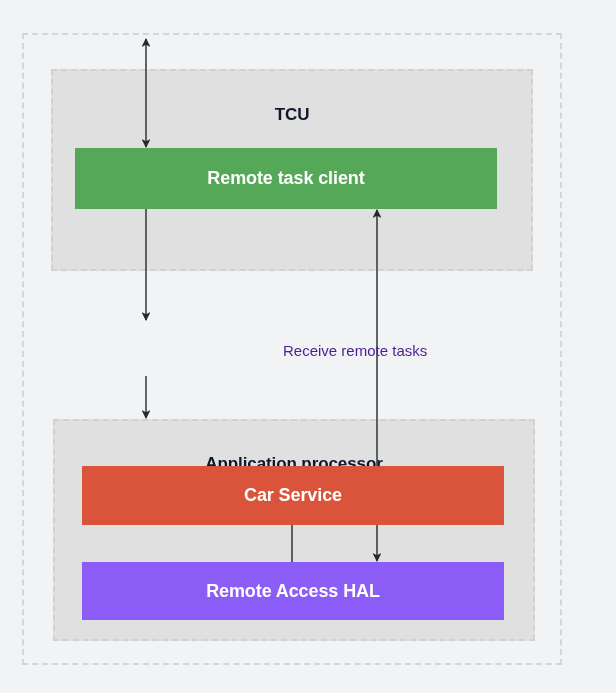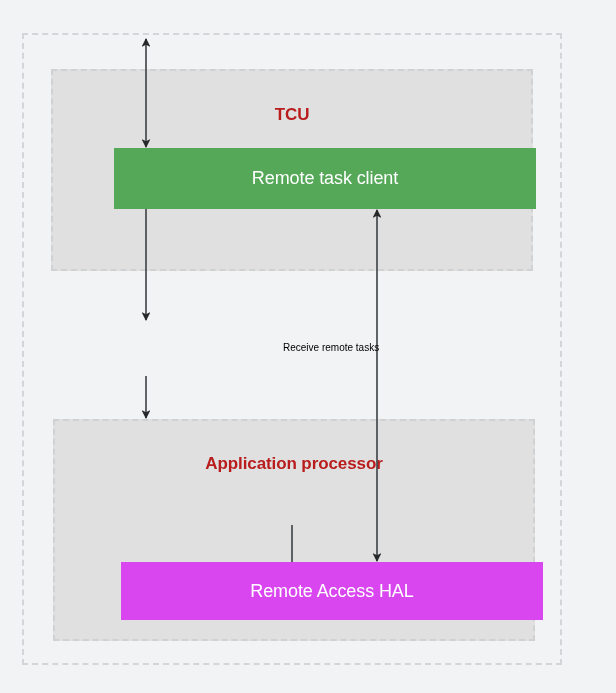--- a/index.html
+++ b/index.html
@@ -52,38 +52,37 @@
     height: 222px;
   }
 
   .group-title {
     position: absolute;
     left: 0;
     right: 0;
     text-align: center;
     font-size: 17px;
     font-weight: bold;
-    color: #b91c1c;
+    color: #0f172a;
     letter-spacing: -0.1px;
     line-height: 1;
   }
   .group-tcu .group-title { top: 35px; }
   .group-ap  .group-title { top: 34px; }
 
   
   .block {
     position: absolute;
     box-sizing: border-box;
     display: flex;
     align-items: center;
     justify-content: center;
     color: #FFFFFF;
-    font-weight: normal;
+    font-weight: bold;
     letter-spacing: -0.1px;
-    margin-left: 39px;
   }
   .block-remote-task-client {
     left: 75px;
     top: 148px;
     width: 422px;
     height: 61px;
     background: #54A857;
     font-size: 18px;
   }
   .block-vp {
@@ -100,29 +99,29 @@
     width: 422px;
     height: 59px;
     background: #D9543A;
     font-size: 18px;
   }
   .block-remote-access-hal {
     left: 82px;
     top: 562px;
     width: 422px;
     height: 58px;
-    background: #d946ef;
+    background: #8b5cf6;
     font-size: 18px;
   }
 
   
   .edge-label {
     position: absolute;
-    font-size: 10px;
-    color: #000000;
+    font-size: 15px;
+    color: #4c1d95;
     white-space: nowrap;
     line-height: 1;
   }
   .label-receive-remote-tasks {
     left: 283px;
     top: 343px;
   }
 
   
   .connector-layer {
@@ -166,18 +165,19 @@
     <line x1="146" y1="376" x2="146" y2="418" stroke="#3C4043" stroke-width="1.6" marker-end="url(#arrow-end)"></line>
 
     <line x1="377" y1="210" x2="377" y2="561" stroke="#3C4043" stroke-width="1.6" marker-start="url(#arrow-start)" marker-end="url(#arrow-end)"></line>
 
     <line x1="292" y1="525" x2="292" y2="562" stroke="#3C4043" stroke-width="1.6"></line>
   </svg>
 
   <div class="block block-remote-task-client">Remote task client</div>
 
 
+  <div class="block block-car-service">Car Service</div>
 
   <div class="block block-remote-access-hal">Remote Access HAL</div>
 
   <div class="edge-label label-receive-remote-tasks">Receive remote tasks</div>
 
 </div>
 
 </body></html>

